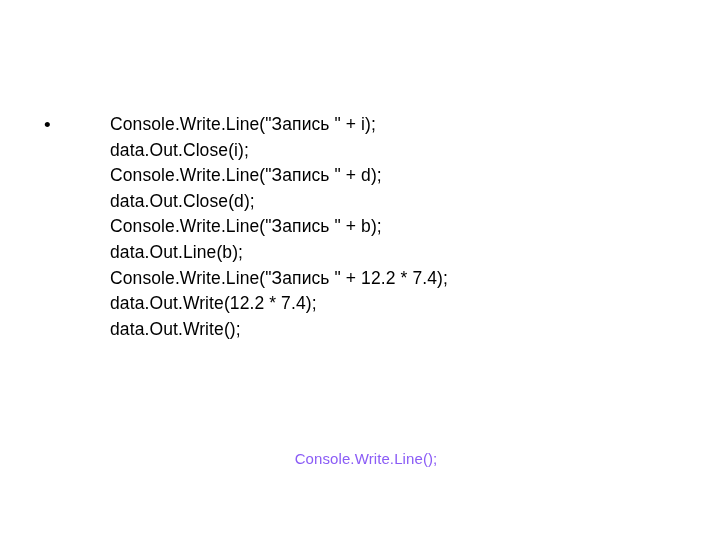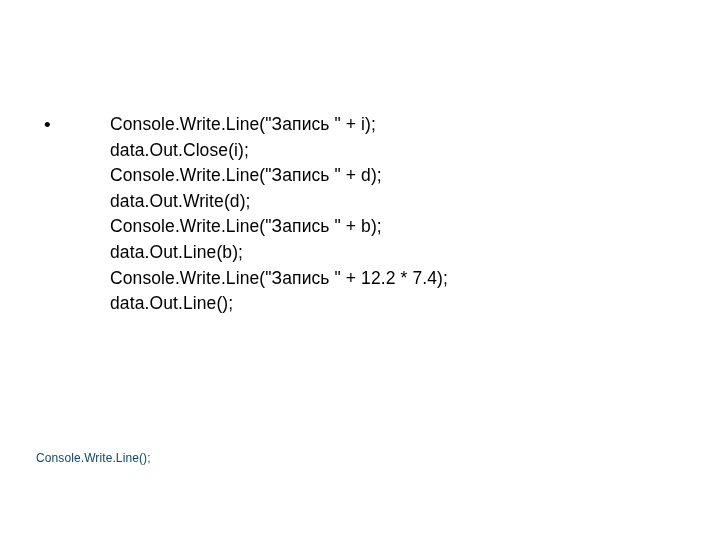--- a/index.html
+++ b/index.html
@@ -51,44 +51,46 @@
     color: #000000;
     letter-spacing: 0.1px;
   }
   .tail-block {
     position: absolute;
     left: 36px;
     top: 446px;
     width: 660px;
   }
   .tail-line {
-    font-size: 12px;
+    font-size: 15px;
     line-height: 25.6px;
     white-space: pre;
-    color: #0c4a6e;
+    color: #8b5cf6;
     letter-spacing: 0.1px;
+    text-align: center;
   }
 </style>
 </head>
 <body>
 
 <div class="slide">
 
   <div class="bullet-block">
     <div class="bullet-row">
       <div class="bullet-marker">•</div>
       <div class="code-lines">
         <div class="code-line">Console.Write.Line("Запись " + i);</div>
         <div class="code-line">data.Out.Close(i);</div>
         <div class="code-line">Console.Write.Line("Запись " + d);</div>
-        <div class="code-line">data.Out.Write(d);</div>
+        <div class="code-line">data.Out.Close(d);</div>
         <div class="code-line">Console.Write.Line("Запись " + b);</div>
         <div class="code-line">data.Out.Line(b);</div>
         <div class="code-line">Console.Write.Line("Запись " + 12.2 * 7.4);</div>
-        <div class="code-line">data.Out.Line();</div>
+        <div class="code-line">data.Out.Write(12.2 * 7.4);</div>
+        <div class="code-line">data.Out.Write();</div>
       </div>
     </div>
   </div>
 
   <div class="tail-block">
     <div class="tail-line">Console.Write.Line();</div>
   </div>
 
 </div>
 

